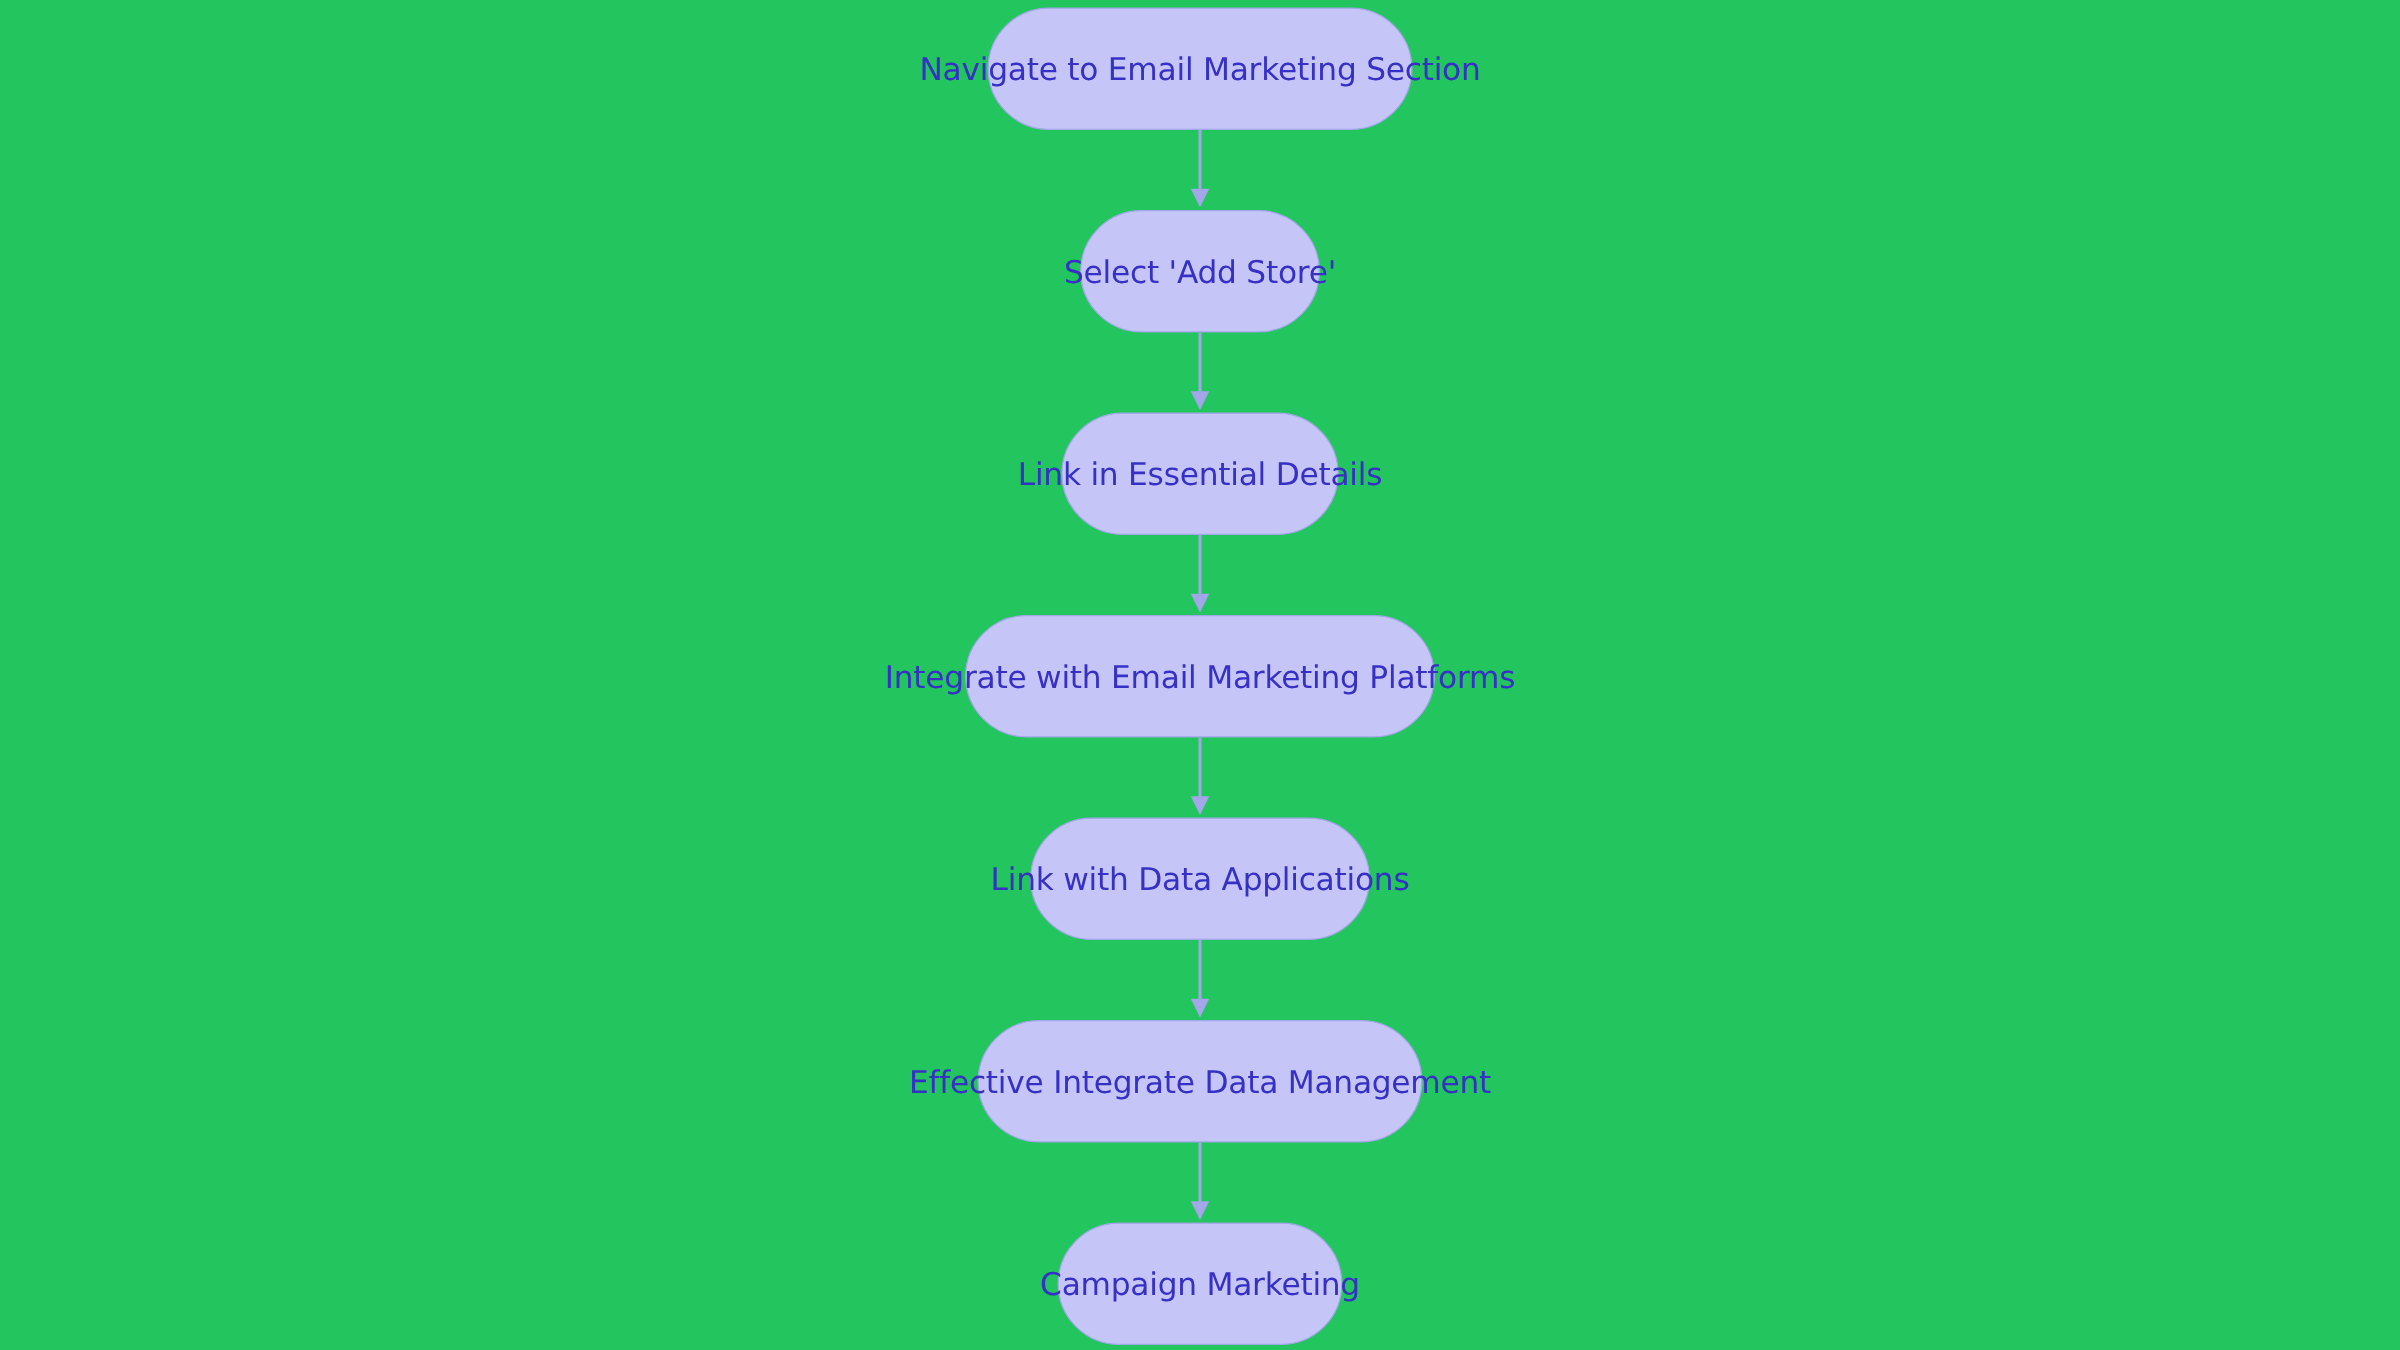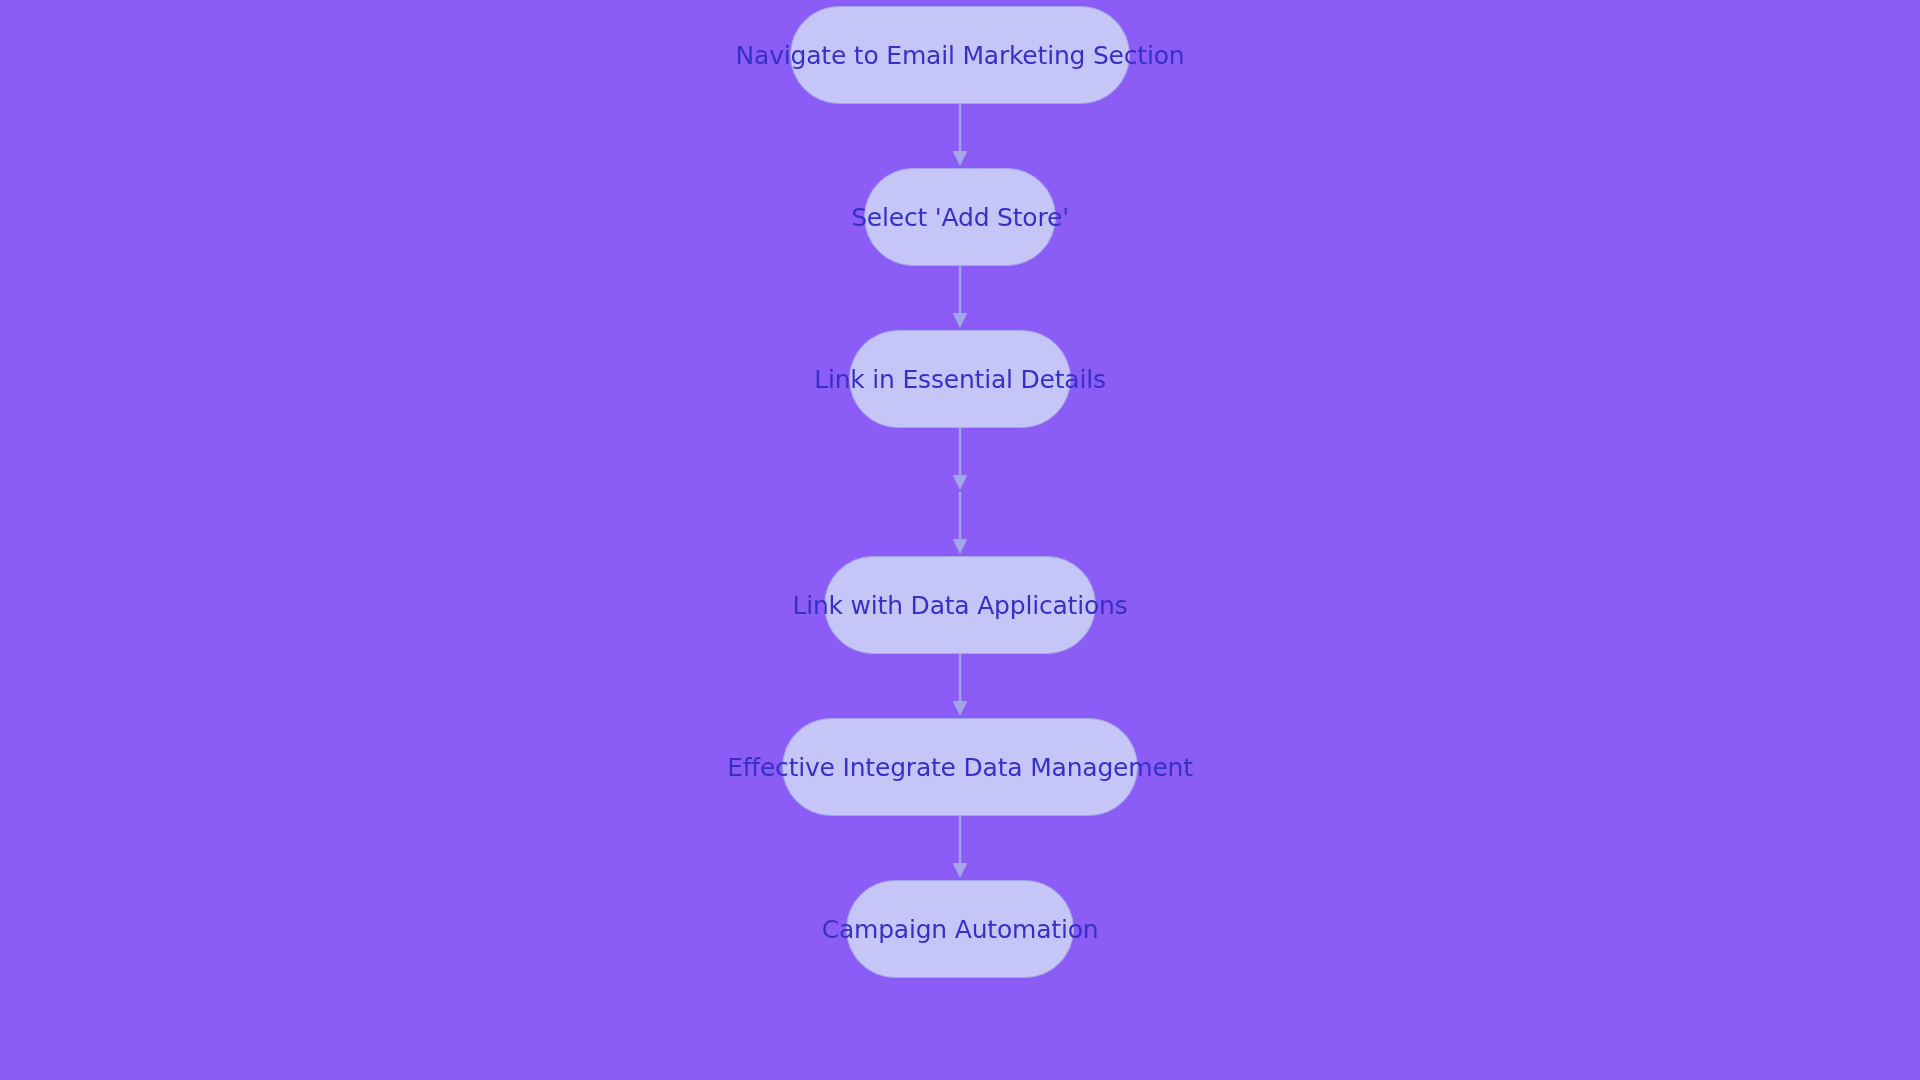--- a/index.html
+++ b/index.html
@@ -12,21 +12,21 @@
     width: 1920px;
     height: 1080px;
     overflow: hidden;
     font-family: "DejaVu Sans", "Liberation Sans", sans-serif;
   }
 
   #flowchart-canvas {
     position: relative;
     width: 1920px;
     height: 1080px;
-    background: #8b5cf6;
+    background: #22c55e;
   }
 
   .flow-column {
     position: absolute;
     left: 0;
     top: 0;
     width: 1920px;
     height: 1080px;
     display: flex;
     flex-direction: column;
@@ -96,20 +96,23 @@
 
     <div class="flow-node" style="width: 222px;">
       <span class="flow-node-label">Link in Essential Details</span>
     </div>
 
     <svg class="flow-connector" viewBox="0 0 26 64">
       <line x1="13" y1="0" x2="13" y2="50" stroke="#a3a6e8" stroke-width="2.4"></line>
       <polygon points="13,62 5.6,47 20.4,47" fill="#a3a6e8"></polygon>
     </svg>
 
+    <div class="flow-node" style="width: 376px;">
+      <span class="flow-node-label">Integrate with Email Marketing Platforms</span>
+    </div>
 
     <svg class="flow-connector" viewBox="0 0 26 64">
       <line x1="13" y1="0" x2="13" y2="50" stroke="#a3a6e8" stroke-width="2.4"></line>
       <polygon points="13,62 5.6,47 20.4,47" fill="#a3a6e8"></polygon>
     </svg>
 
     <div class="flow-node" style="width: 272px;">
       <span class="flow-node-label">Link with Data Applications</span>
     </div>
 
@@ -121,17 +124,17 @@
     <div class="flow-node" style="width: 356px;">
       <span class="flow-node-label">Effective Integrate Data Management</span>
     </div>
 
     <svg class="flow-connector" viewBox="0 0 26 64">
       <line x1="13" y1="0" x2="13" y2="50" stroke="#a3a6e8" stroke-width="2.4"></line>
       <polygon points="13,62 5.6,47 20.4,47" fill="#a3a6e8"></polygon>
     </svg>
 
     <div class="flow-node" style="width: 228px;">
-      <span class="flow-node-label">Campaign Automation</span>
+      <span class="flow-node-label">Campaign Marketing</span>
     </div>
 
   </div>
 </div>
 
 </body></html>

